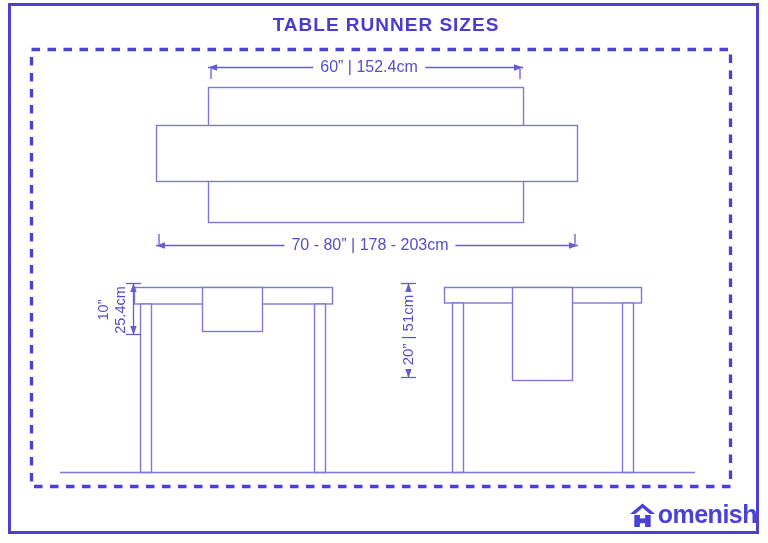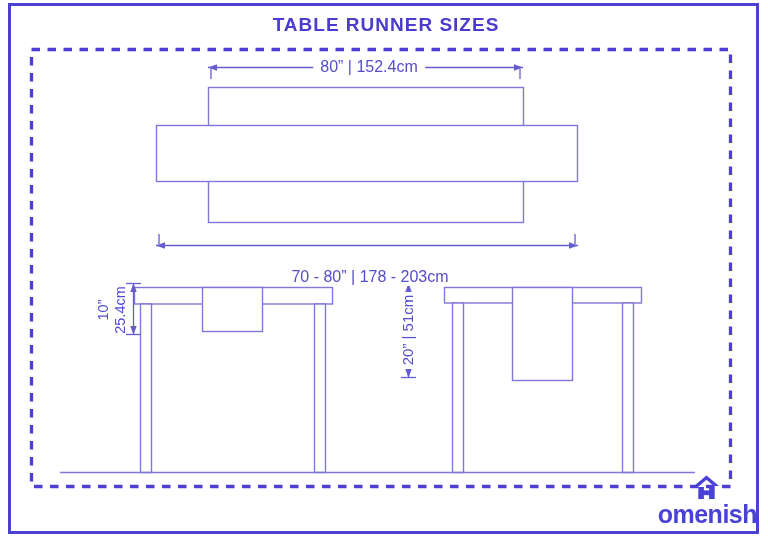--- a/index.html
+++ b/index.html
@@ -21,21 +21,21 @@
     background:#ffffff;padding:0 7px;color:#554dc9;font-size:16px;
     white-space:nowrap;line-height:18px;
   }
   .rot-label{
     position:absolute;transform:translate(-50%,-50%) rotate(-90deg);
     color:#554dc9;font-size:14.5px;line-height:17px;text-align:center;
     white-space:nowrap;
   }
   .logo{
     position:absolute;right:11px;bottom:14px;display:flex;align-items:center;
-    color:#4a41d6;font-weight:bold;font-size:25px;letter-spacing:-0.5px;flex-direction:column;
+    color:#4a41d6;font-weight:bold;font-size:25px;letter-spacing:-0.5px;
   }
   .logo .icon{display:block;margin-right:2px;}
 </style>
 </head>
 <body>
 
 <div class="frame"></div>
 
 <div class="page-title">TABLE RUNNER SIZES</div>
 
@@ -89,23 +89,23 @@
     <line x1="401" y1="377.5" x2="416" y2="377.5"></line>
     <line x1="408.5" y1="284" x2="408.5" y2="291"></line>
     <line x1="408.5" y1="370" x2="408.5" y2="377"></line>
   </g>
   <polygon points="408.5,283 405.3,292 411.7,292" fill="#655cd0"></polygon>
   <polygon points="408.5,378 405.3,369 411.7,369" fill="#655cd0"></polygon>
 
   <line x1="60" y1="472.5" x2="695" y2="472.5" stroke="#8078d8" stroke-width="1.4"></line>
 </svg>
 
-<div class="dim-label" style="left:369px;top:67px;">80” | 152.4cm</div>
+<div class="dim-label" style="left:369px;top:67px;">60” | 152.4cm</div>
 
-<div class="dim-label" style="left:370px;top:245px;margin-top:32px;">70 - 80” | 178 - 203cm</div>
+<div class="dim-label" style="left:370px;top:245px;">70 - 80” | 178 - 203cm</div>
 
 <div class="rot-label" style="left:112px;top:310px;">
   <div>10”</div>
   <div>25.4cm</div>
 </div>
 
 <div class="rot-label" style="left:407px;top:330px;font-size:15px;">20” | 51cm</div>
 
 <div class="logo">
   <svg class="icon" width="27" height="27" viewBox="0 0 28 28">

